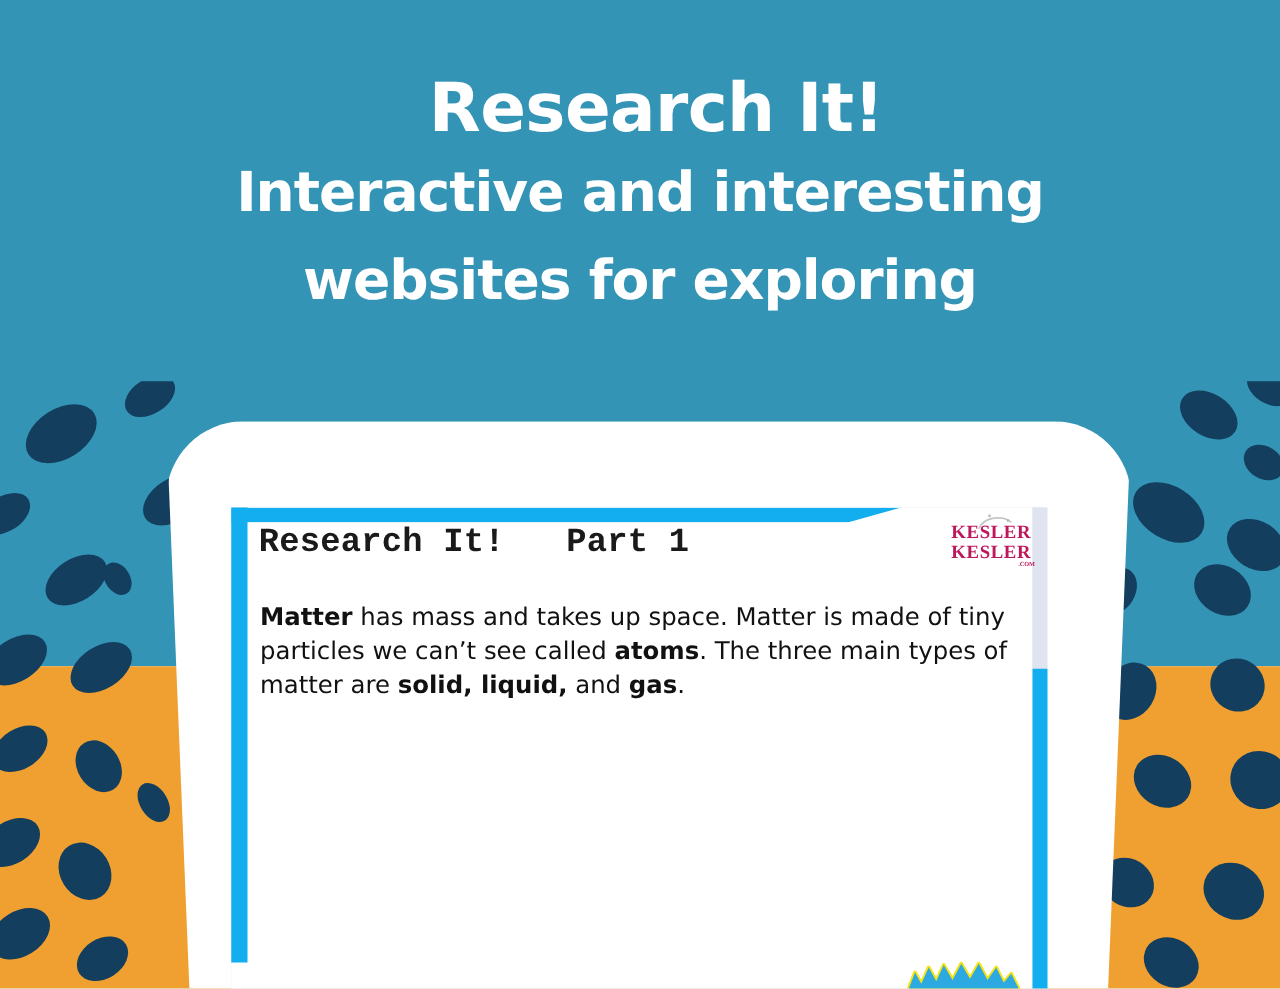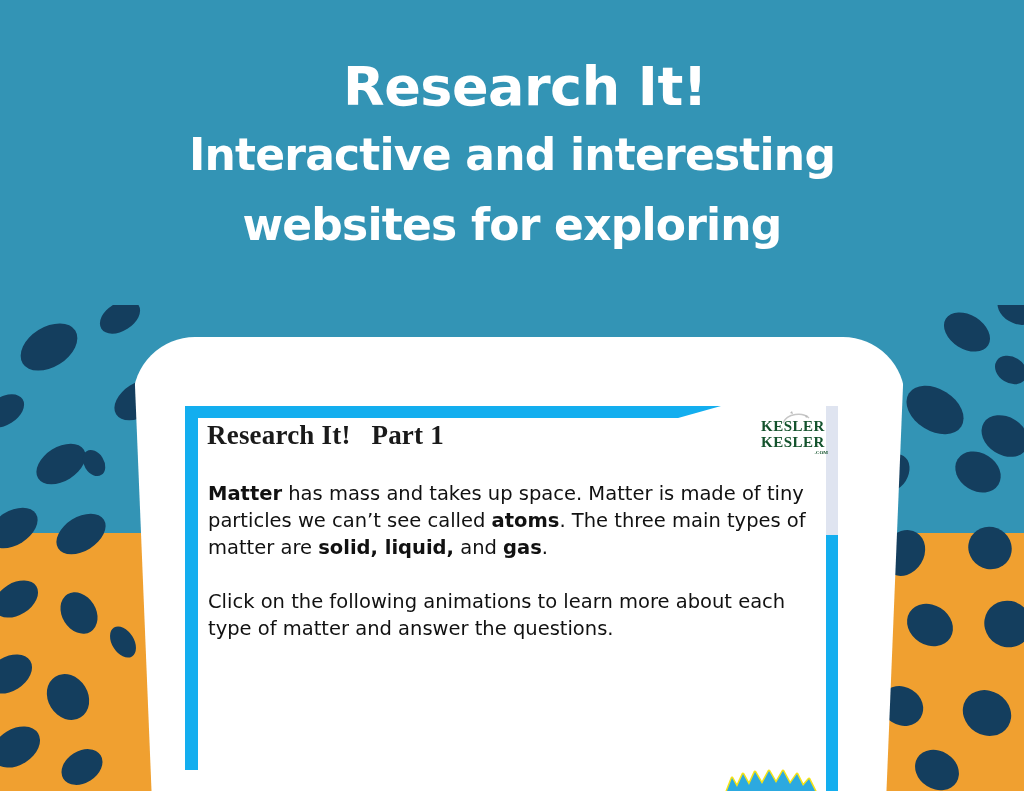--- a/index.html
+++ b/index.html
@@ -118,21 +118,21 @@
     width: 12px;
     height: 129px;
     background: #dfe4f0;
   }
 
   
   .doc-title {
     position: absolute;
     left: 207px;
     top: 420px;
-    font-family: Liberation Serif, serif;
+    font-family: Liberation Mono, monospace;
     font-weight: bold;
     font-size: 27px;
     color: #1a1a1a;
     letter-spacing: 0.2px;
     white-space: pre;
   }
   .doc-body {
     position: absolute;
     left: 208px;
     top: 481px;
@@ -146,21 +146,21 @@
   .doc-body b { font-weight: bold; }
 
   
   .logo {
     position: absolute;
     left: 755px;
     top: 419px;
     width: 76px;
     height: 44px;
     text-align: center;
-    color: #14532d;
+    color: #be185d;
     font-family: "Liberation Serif", serif;
     font-weight: bold;
   }
   .logo .l1 { font-size: 15px; line-height: 15px; letter-spacing: 0.5px; }
   .logo .l2 { font-size: 15px; line-height: 16px; letter-spacing: 0.5px; }
   .logo .l3 { font-size: 5px; line-height: 6px; text-align: right; padding-right: 3px; }
   .logo svg { position: absolute; left: 26px; top: -8px; }
 
   
   .burst {
@@ -250,21 +250,20 @@
   <div class="doc-sheet"></div>
   <div class="rail-right-pad"></div>
   <div class="rail-top"></div>
   <div class="rail-left"></div>
   <div class="rail-right"></div>
 
   <div class="doc-title">Research It!   Part 1</div>
 
   <div class="doc-body">
     <div class="p1" id="doc-p1"><b>Matter</b><span> has mass and takes up space. Matter is made of tiny particles we can’t see called </span><b>atoms</b><span>. The three main types of matter are </span><b>solid, liquid,</b><span> and </span><b>gas</b><span>.</span></div>
-    <div class="p2" id="doc-p2"><span>Click on the following animations to learn more about each type of matter and answer the questions.</span></div>
   </div>
 
   <div class="logo">
     <svg width="30" height="14" viewBox="0 0 30 14">
       <path d="M2 12 C6 2, 22 1, 28 7" stroke="#c6c6c6" stroke-width="1.4" fill="none"></path>
       <path d="M9 2 l2 -2 1 3 z" fill="#b9b9b9"></path>
       <path d="M24 4 l3 1 -2 2 z" fill="#b9b9b9"></path>
     </svg>
     <div class="l1">KESLER</div>
     <div class="l2">KESLER</div>

